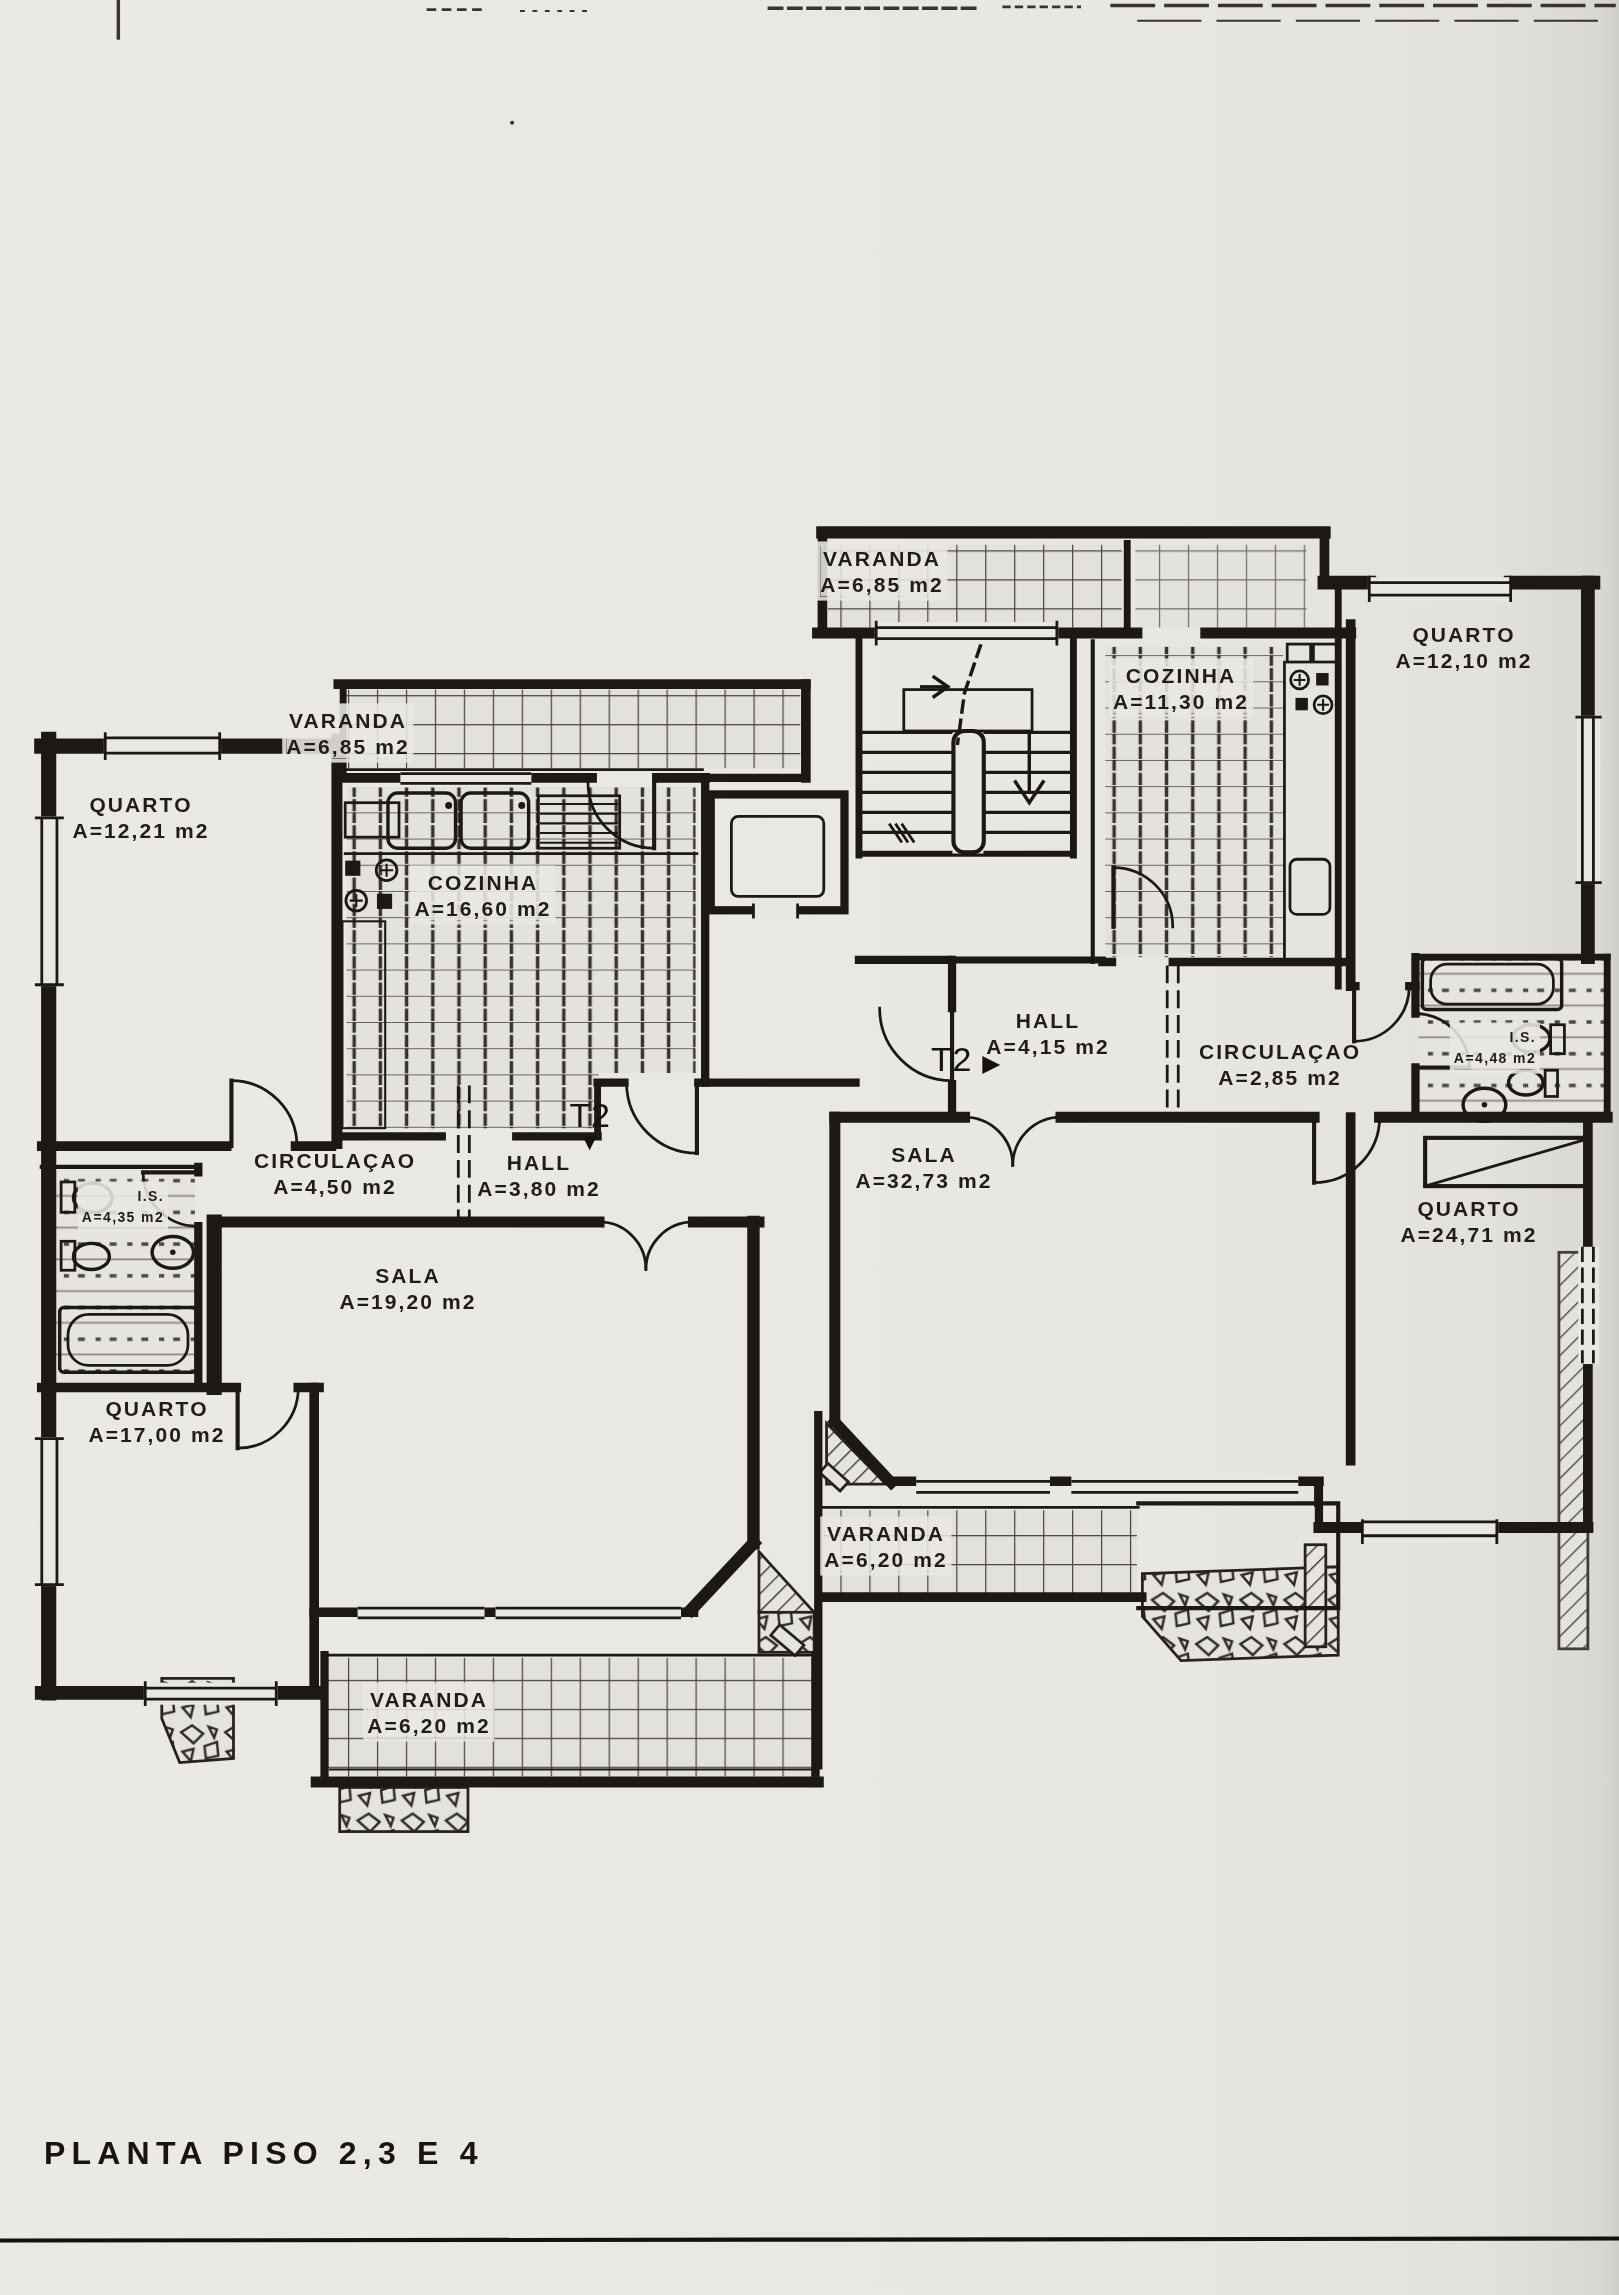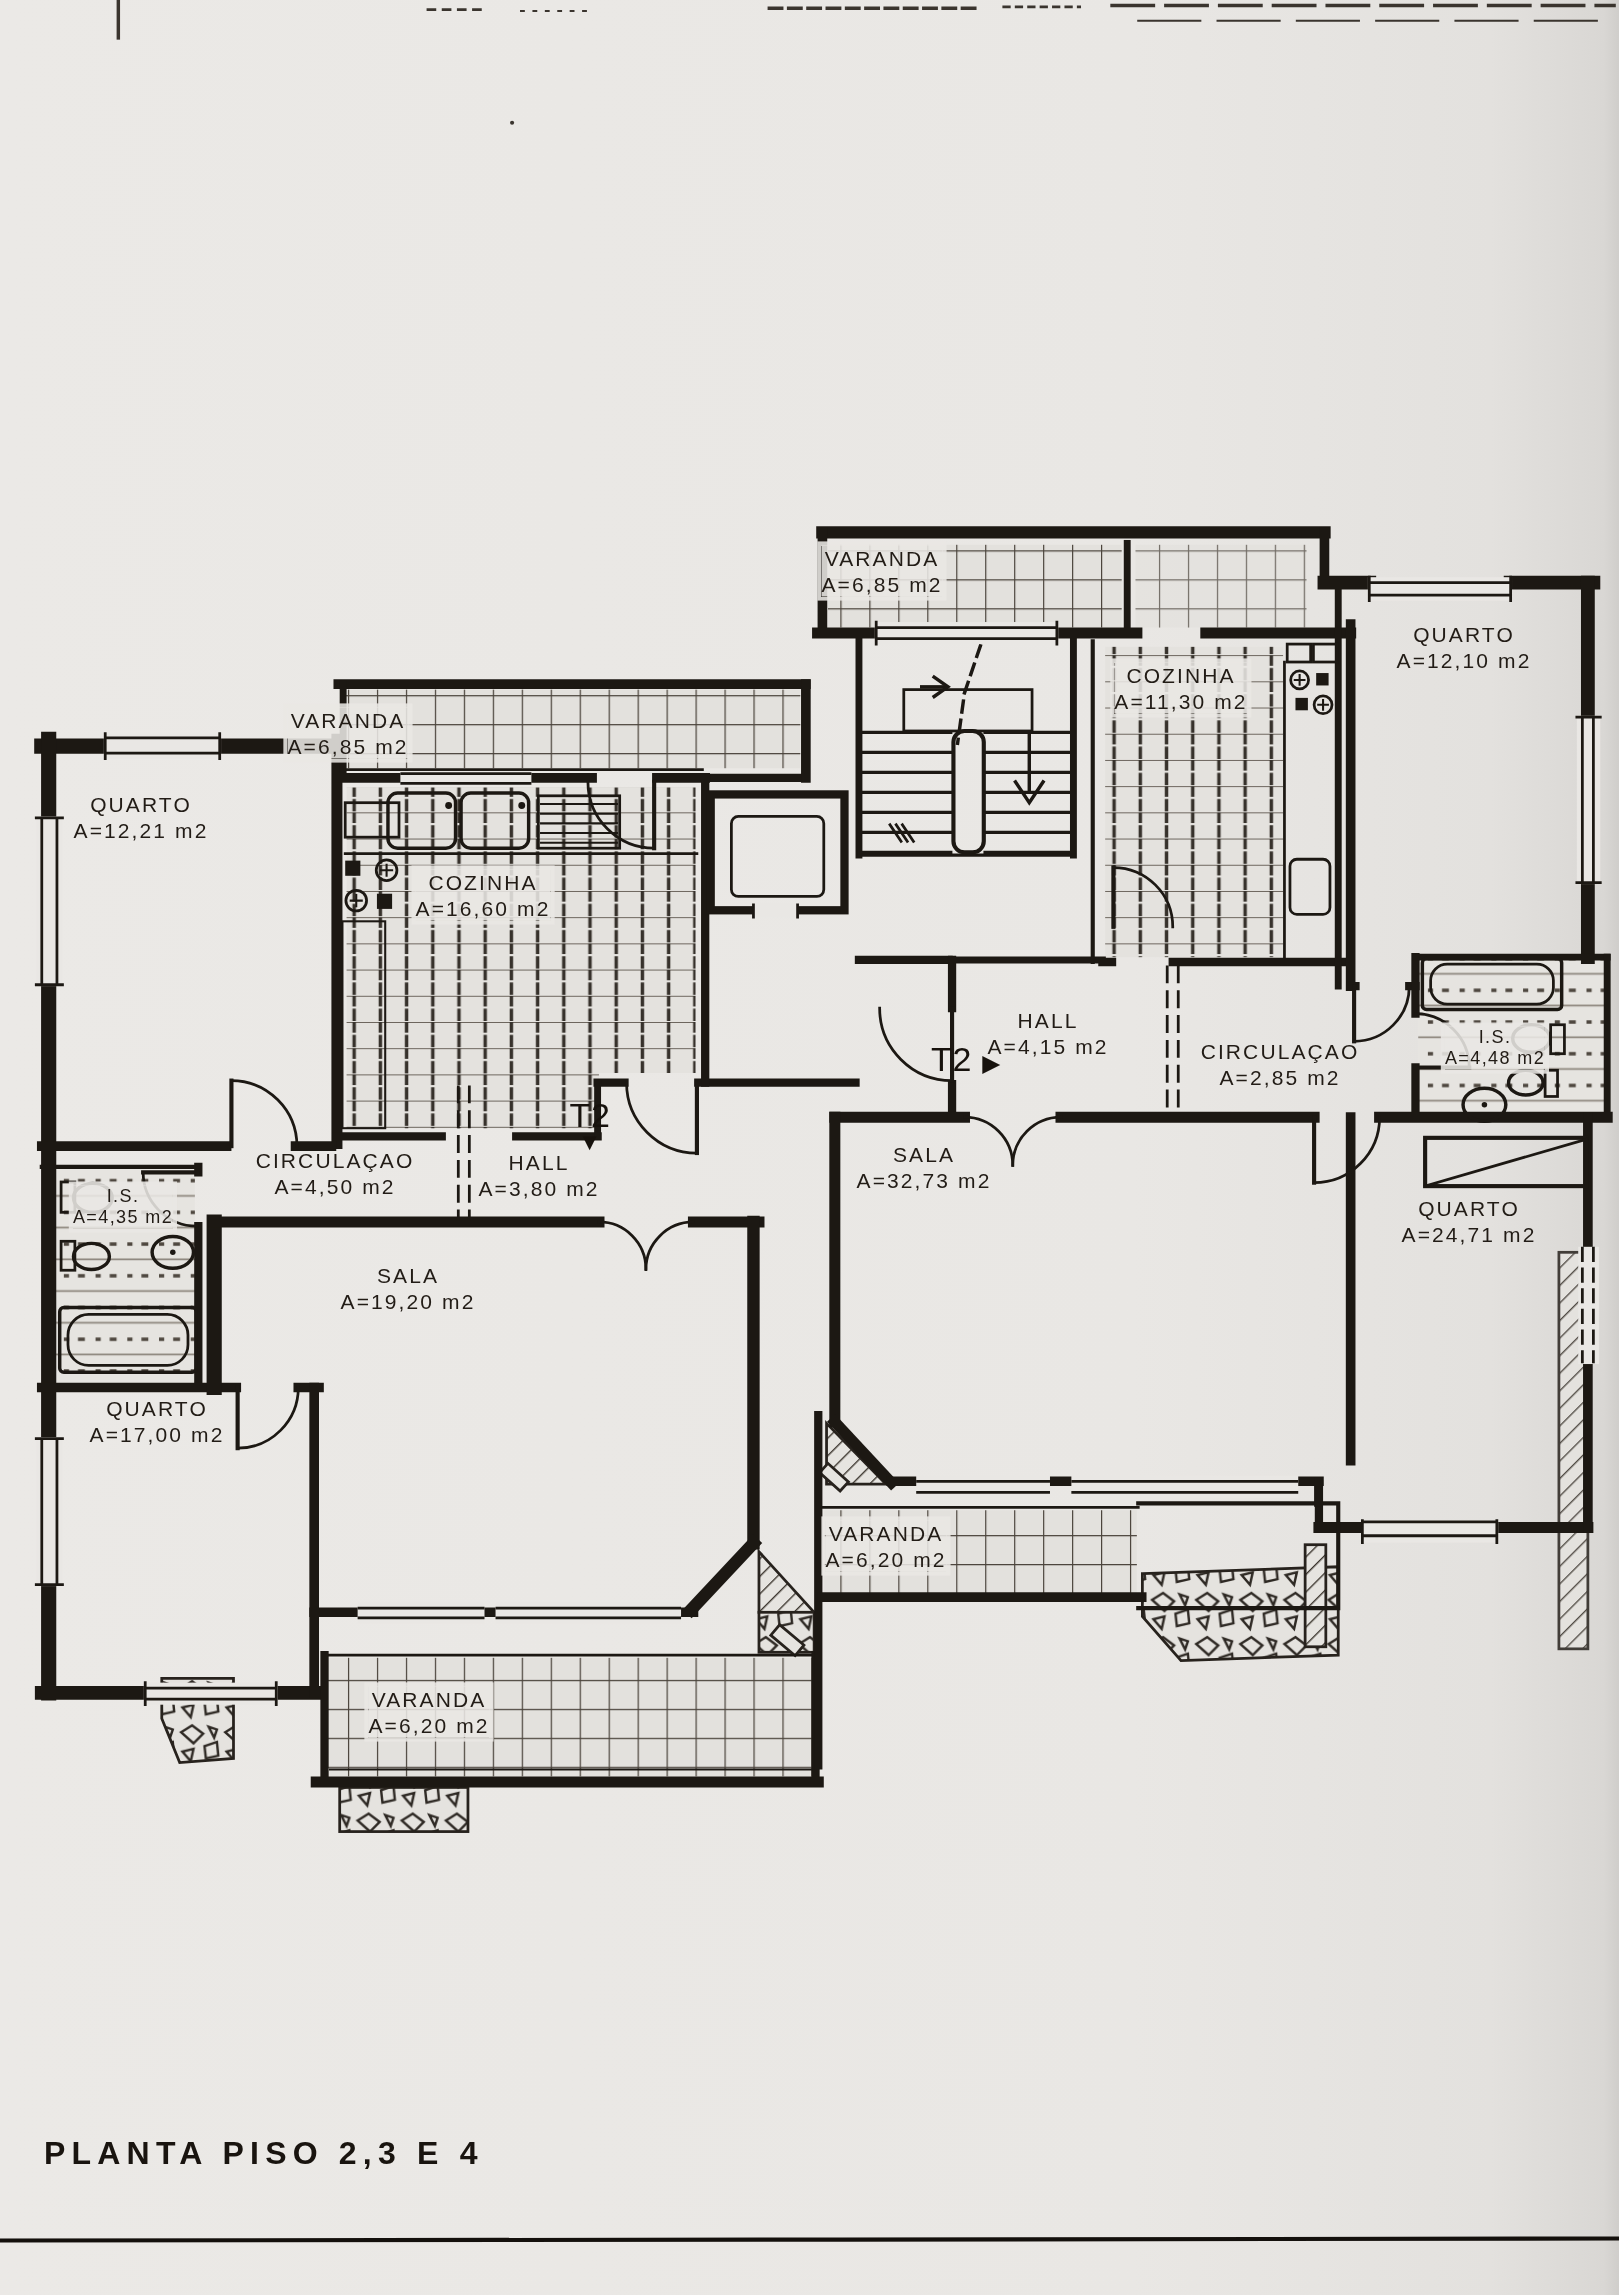--- a/index.html
+++ b/index.html
@@ -7,26 +7,26 @@
     position:relative;
     width:1620px;height:2295px;
     background:linear-gradient(90deg,#ebe9e6 0%,#e9e7e4 70%,#e3e1de 92%,#d9d7d4 99%,#cfcdca 100%);
     font-family:"Liberation Sans",sans-serif;
     overflow:hidden;
   }
   .plan-svg{position:absolute;left:0;top:0;width:100%;height:100%;}
   .lbl{
     position:absolute;transform:translate(-50%,-50%);
     text-align:center;white-space:nowrap;
-    font-weight:400;font-size:21px;line-height:25.5px;letter-spacing:2.1px;
+    font-weight:700;font-size:21px;line-height:25.5px;letter-spacing:2.1px;
     color:#221c16;
   }
   .lbl .nm,.lbl .ar{display:block;}
   .halo{background:rgba(233,231,228,0.88);box-shadow:0 0 0 4.1px rgba(233,231,228,0.88);}
-  .sm{font-size:18px;line-height:21.4px;letter-spacing:1.4px;}
+  .sm{font-size:14px;line-height:21.4px;letter-spacing:1.4px;text-align:right;}
   .t2{
     position:absolute;transform:translate(-50%,-50%);
     font-weight:400;font-size:34px;letter-spacing:0.7px;color:#17120d;
     text-align:center;line-height:30px;white-space:nowrap;
   }
   .t2 .arrow{font-size:23.5px;}
   .t2-l .arrow{display:block;line-height:25px;}
   .title{
     position:absolute;left:44px;top:2135px;
     font-weight:600;font-size:32px;letter-spacing:6.2px;color:#19140f;white-space:nowrap;

